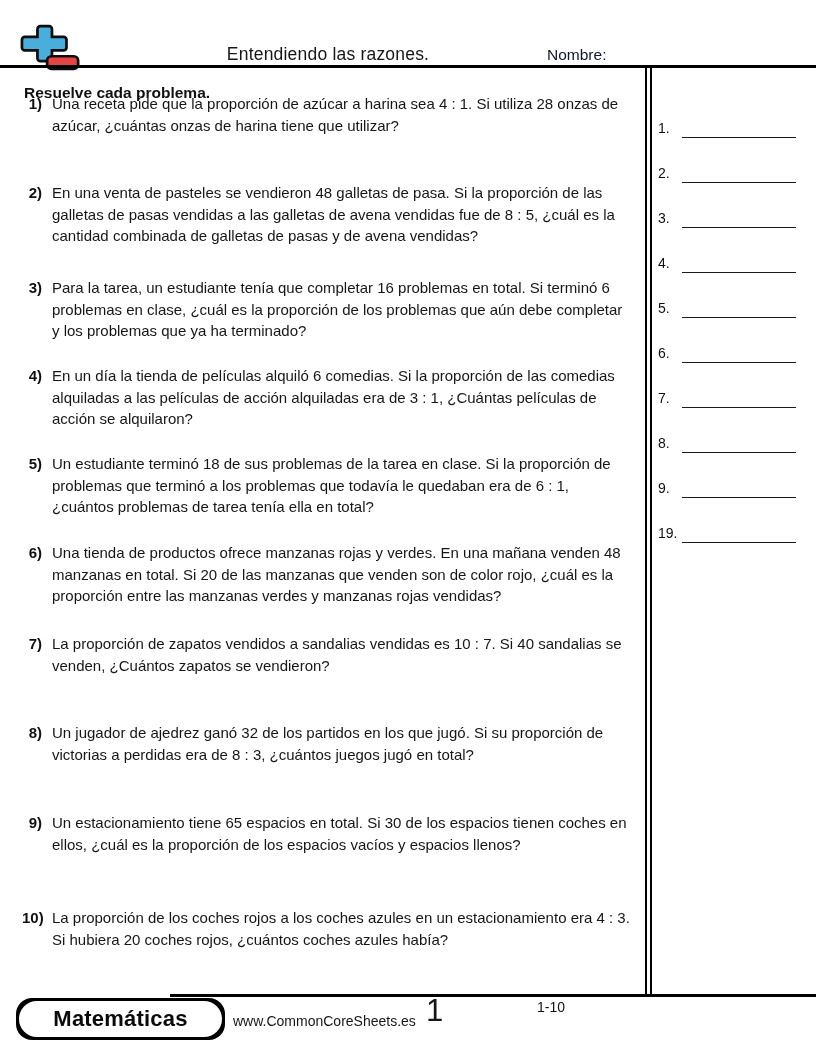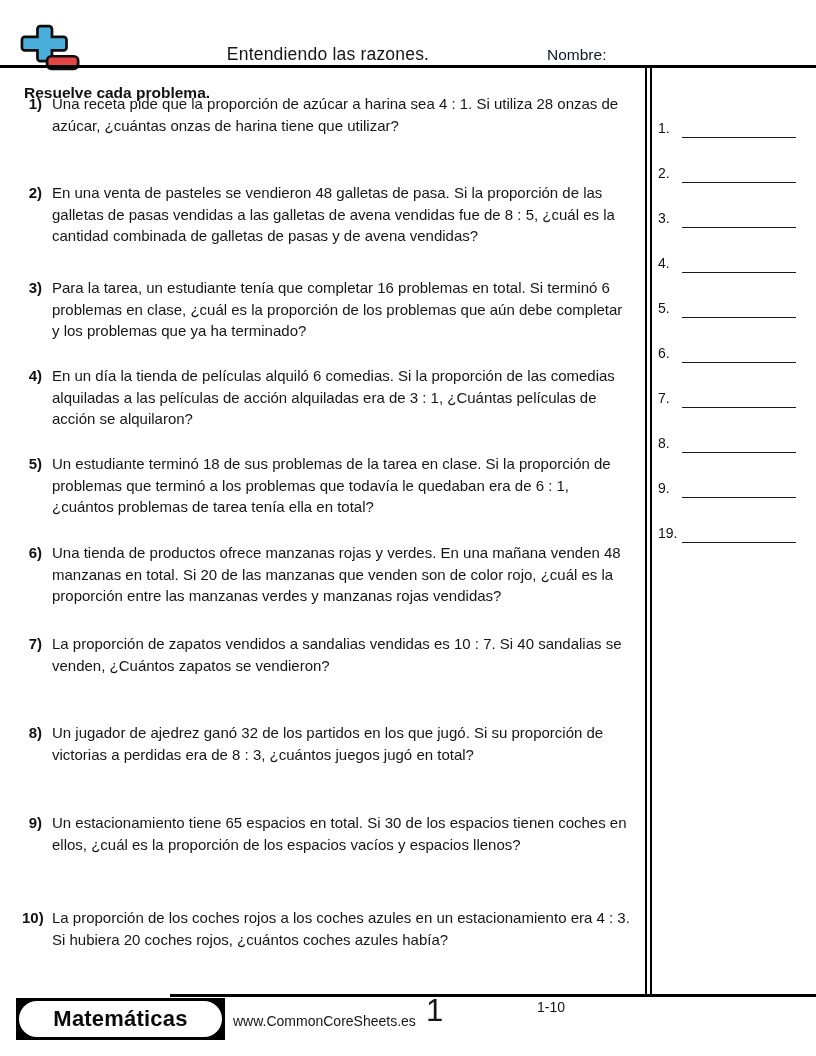--- a/index.html
+++ b/index.html
@@ -38,21 +38,21 @@
     text-decoration:underline; text-underline-offset:4px; text-decoration-thickness:2px;
   }
   .answer-row { position:absolute; left:658px; width:138px; height:21px; display:flex; align-items:flex-end; }
   .anum { flex:none; width:24px; font-size:14px; line-height:20px; }
   .aline { flex:1; border-bottom:1.6px solid #1a1a1a; height:20px; }
   .ans-1{top:117px}.ans-2{top:162px}.ans-3{top:207px}.ans-4{top:252px}.ans-5{top:297px}
   .ans-6{top:342px}.ans-7{top:387px}.ans-8{top:432px}.ans-9{top:477px}.ans-10{top:522px}
 
   
   .footer-rule { position:absolute; left:170px; top:994px; width:646px; height:2.5px; background:#000; }
-  .brand-badge { position:absolute; left:16px; top:998px; width:209px; height:42px; background:#000; }
+  .brand-badge { position:absolute; left:16px; top:998px; width:209px; height:42px; background:#000;border-radius:16px; }
   .brand-pill {
     position:absolute; inset:3px; background:#fff; border-radius:19px;
     display:flex; align-items:center; justify-content:center;
     font-size:22px; font-weight:bold; color:#0a0a0a; letter-spacing:.2px;
   }
   .site-url { position:absolute; left:233px; top:1013px; font-size:14px; color:#161616; }
   .page-num { position:absolute; left:426px; top:993px; font-size:31px; color:#161616; }
   .scale-label { position:absolute; left:537px; top:999px; font-size:14px; }
   .scale { position:absolute; left:585px; top:996px; display:flex; }
   .gcell {

